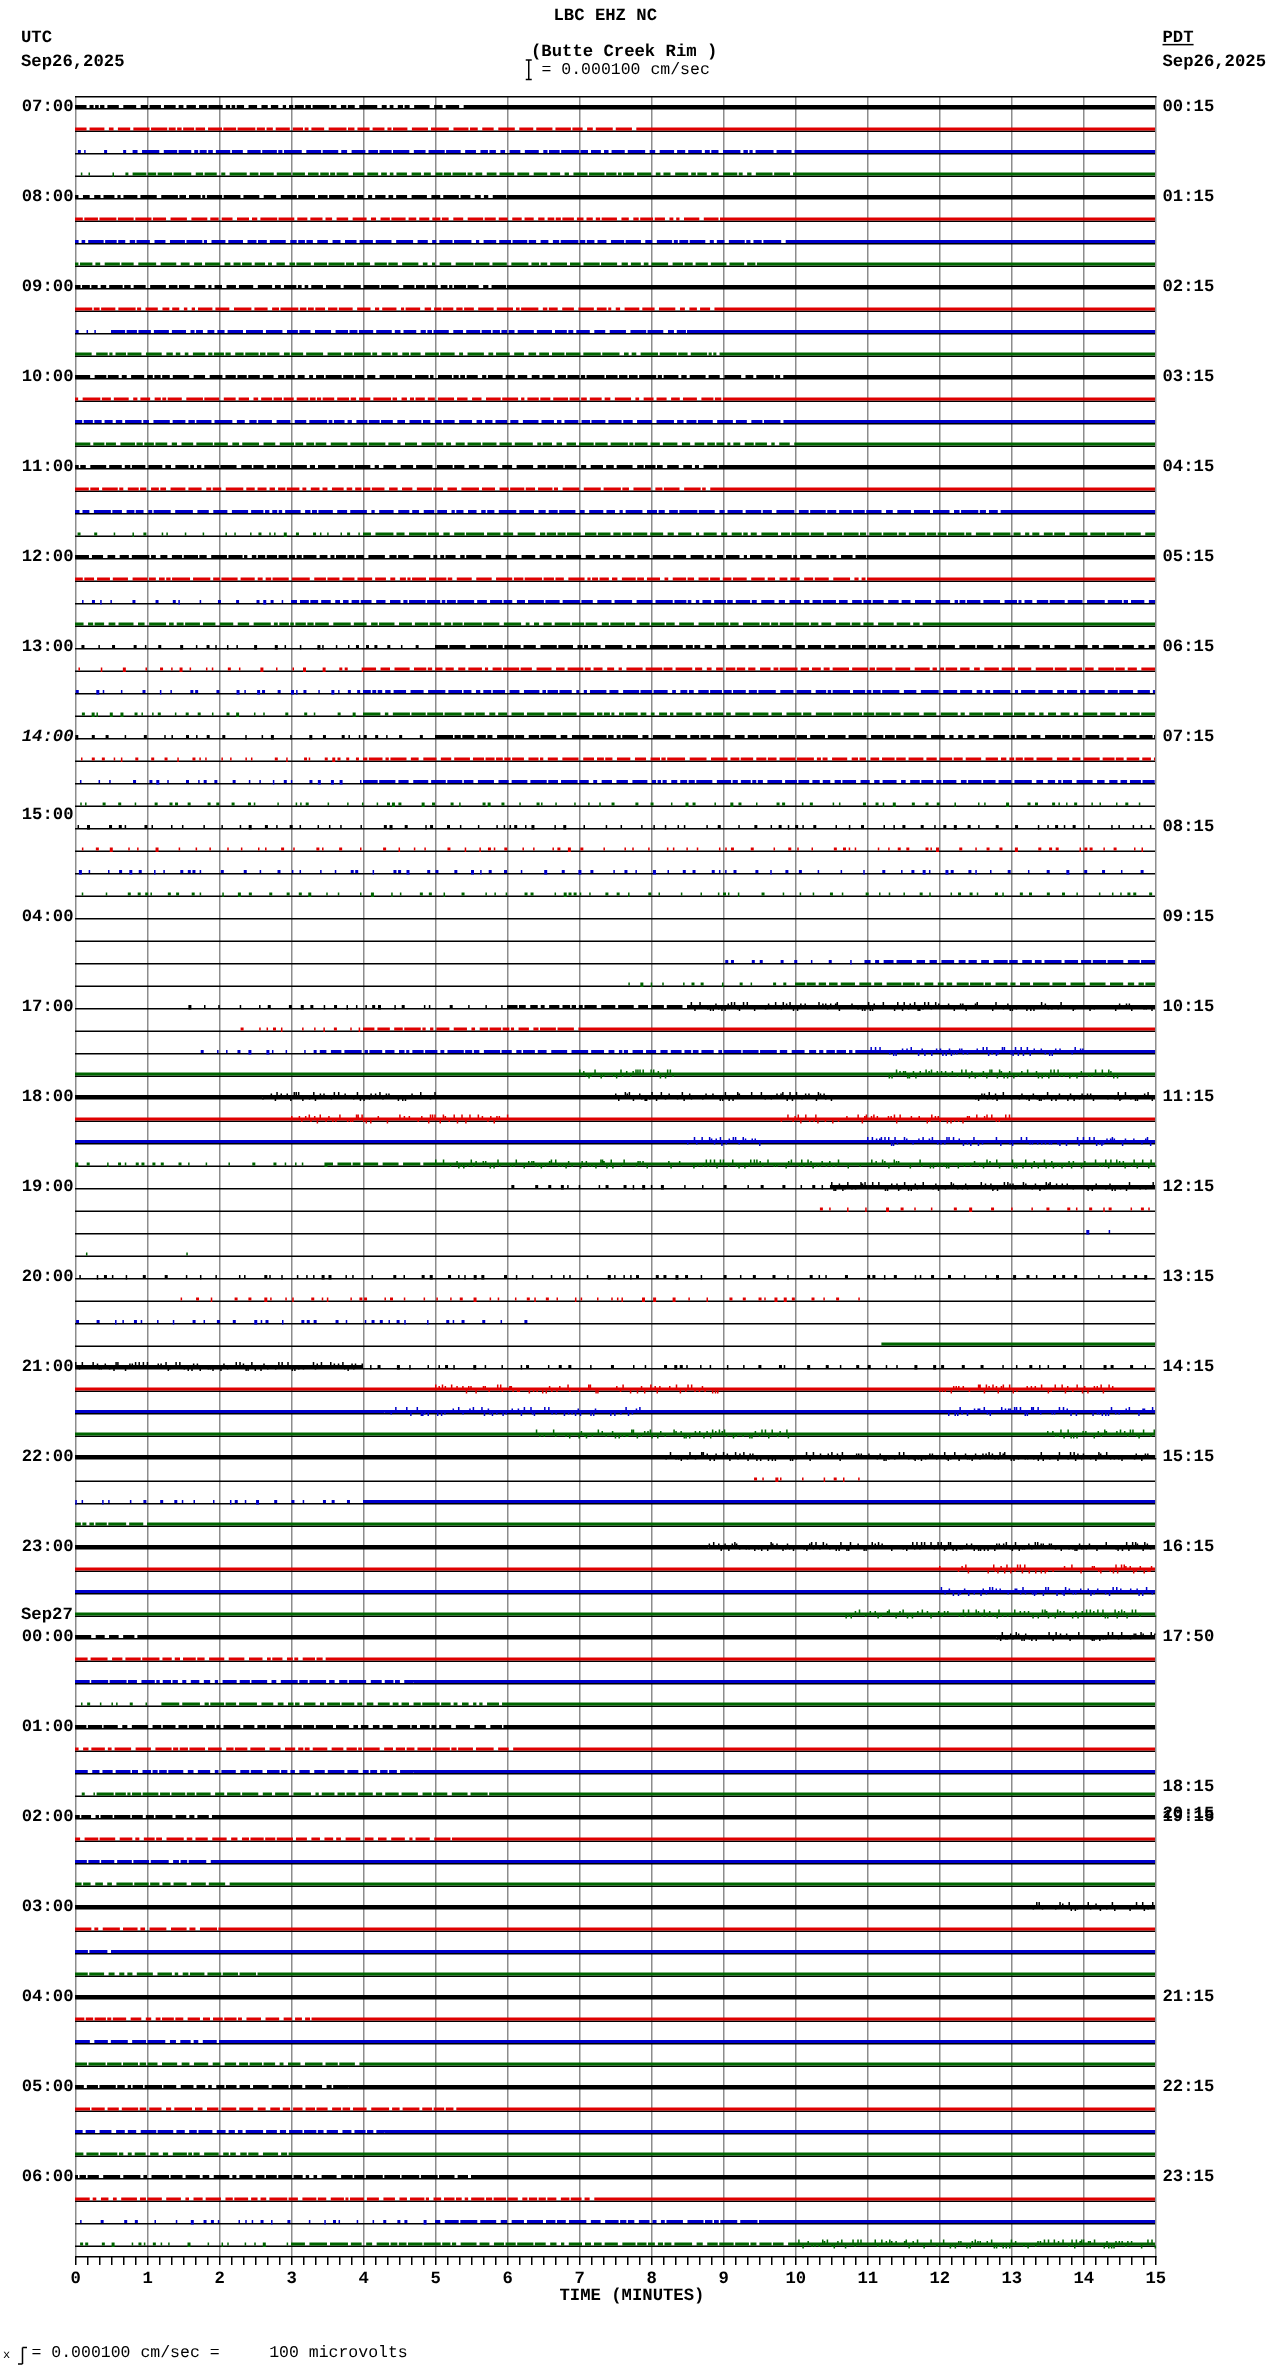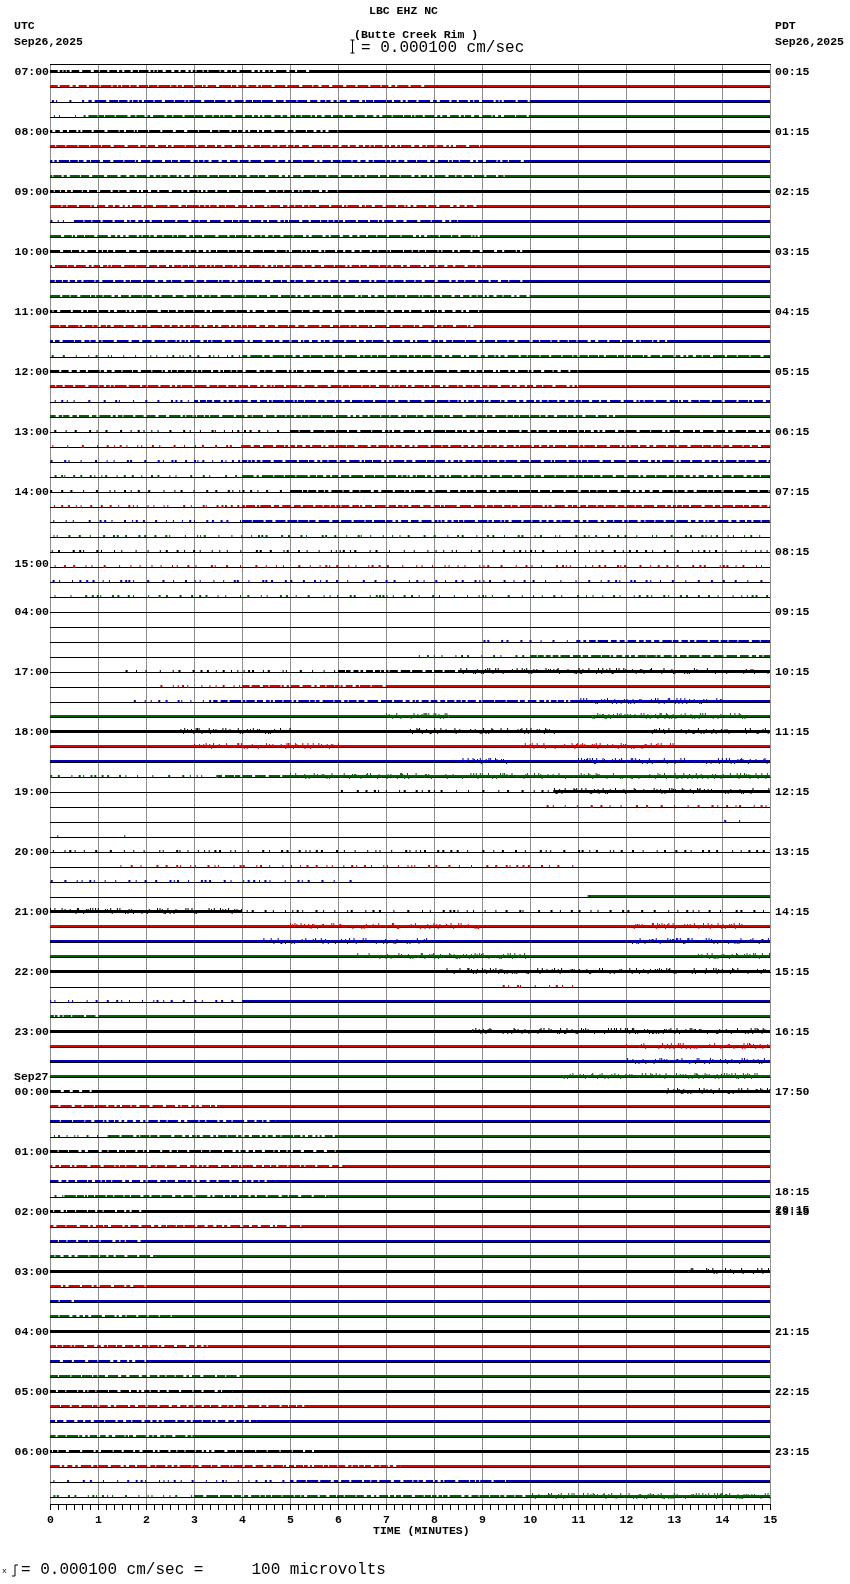--- a/index.html
+++ b/index.html
@@ -1,19 +1,19 @@
 <!DOCTYPE html>
 <html><head>
   <meta charset="utf-8">
   <style>
     html, body { margin:0; padding:0; background:#ffffff; }
     body { width:850px; height:1584px; position:relative; overflow:hidden; }
     .txt { position:absolute; white-space:pre; color:#000; font-family:"Liberation Mono", "DejaVu Sans Mono", monospace; line-height:1; transform:translateY(-50%); }
     .bold { font-weight:bold; font-size:11.5px; }
-    .reg { font-size:16px; }
+    .reg { font-size:11px; }
     .lbl-left { width:40px; text-align:right; left:9px; }
     .lbl-right { left:775px; }
     .tick-num { transform:translate(-50%,-50%); }
     #plot { position:absolute; left:0; top:0; }
     .scalebar { position:absolute; }
   </style>
 </head>
 <body>
 
 <svg id="plot" width="850" height="1584" xmlns="http://www.w3.org/2000/svg">
@@ -328,41 +328,41 @@
 <div class="txt bold" style="left:354px; top:25px;margin-top:10px;">(Butte Creek Rim )</div>
 <svg class="scalebar" style="left:348px; top:39px;" width="9" height="15">
   <line x1="4.5" y1="1" x2="4.5" y2="14" stroke="#000" stroke-width="1"></line>
   <line x1="2.5" y1="1" x2="6.5" y2="1" stroke="#000" stroke-width="1"></line>
   <line x1="2.5" y1="14" x2="6.5" y2="14" stroke="#000" stroke-width="1"></line>
 </svg>
 <div class="txt reg" style="left:361px; top:48px;">= 0.000100 cm/sec</div>
 
 <div class="txt bold" style="left:14px; top:26px;">UTC</div>
 <div class="txt bold" style="left:14px; top:42px;">Sep26,2025</div>
-<div class="txt bold" style="left:775px; top:26px;">PDT</div>
+<div class="txt bold" style="left:775px; top:26px;text-decoration:underline;">PDT</div>
 <div class="txt bold" style="left:775px; top:42px;">Sep26,2025</div>
 
 <div id="row-labels">
     <div class="txt bold lbl-left" style="top: 72px;">07:00</div>
     <div class="txt bold lbl-right" style="top: 72px;">00:15</div>
     <div class="txt bold lbl-left" style="top: 132px;">08:00</div>
     <div class="txt bold lbl-right" style="top: 132px;">01:15</div>
     <div class="txt bold lbl-left" style="top: 192px;">09:00</div>
     <div class="txt bold lbl-right" style="top: 192px;">02:15</div>
     <div class="txt bold lbl-left" style="top: 252px;">10:00</div>
     <div class="txt bold lbl-right" style="top: 252px;">03:15</div>
     <div class="txt bold lbl-left" style="top: 312px;">11:00</div>
     <div class="txt bold lbl-right" style="top: 312px;">04:15</div>
     <div class="txt bold lbl-left" style="top: 372px;">12:00</div>
     <div class="txt bold lbl-right" style="top: 372px;">05:15</div>
     <div class="txt bold lbl-left" style="top: 432px;">13:00</div>
     <div class="txt bold lbl-right" style="top: 432px;">06:15</div>
-    <div class="txt bold lbl-left" style="top: 492px;">14:00</div>
+    <div class="txt bold lbl-left" style="top: 492px; font-style: italic;">14:00</div>
     <div class="txt bold lbl-right" style="top: 492px;">07:15</div>
-    <div class="txt bold lbl-left" style="top: 564px;">15:00</div>
+    <div class="txt bold lbl-left" style="top: 544px;">15:00</div>
     <div class="txt bold lbl-right" style="top: 552px;">08:15</div>
     <div class="txt bold lbl-left" style="top: 612px;">04:00</div>
     <div class="txt bold lbl-right" style="top: 612px;">09:15</div>
     <div class="txt bold lbl-left" style="top: 672px;">17:00</div>
     <div class="txt bold lbl-right" style="top: 672px;">10:15</div>
     <div class="txt bold lbl-left" style="top: 732px;">18:00</div>
     <div class="txt bold lbl-right" style="top: 732px;">11:15</div>
     <div class="txt bold lbl-left" style="top: 792px;">19:00</div>
     <div class="txt bold lbl-right" style="top: 792px;">12:15</div>
     <div class="txt bold lbl-left" style="top: 852px;">20:00</div>

